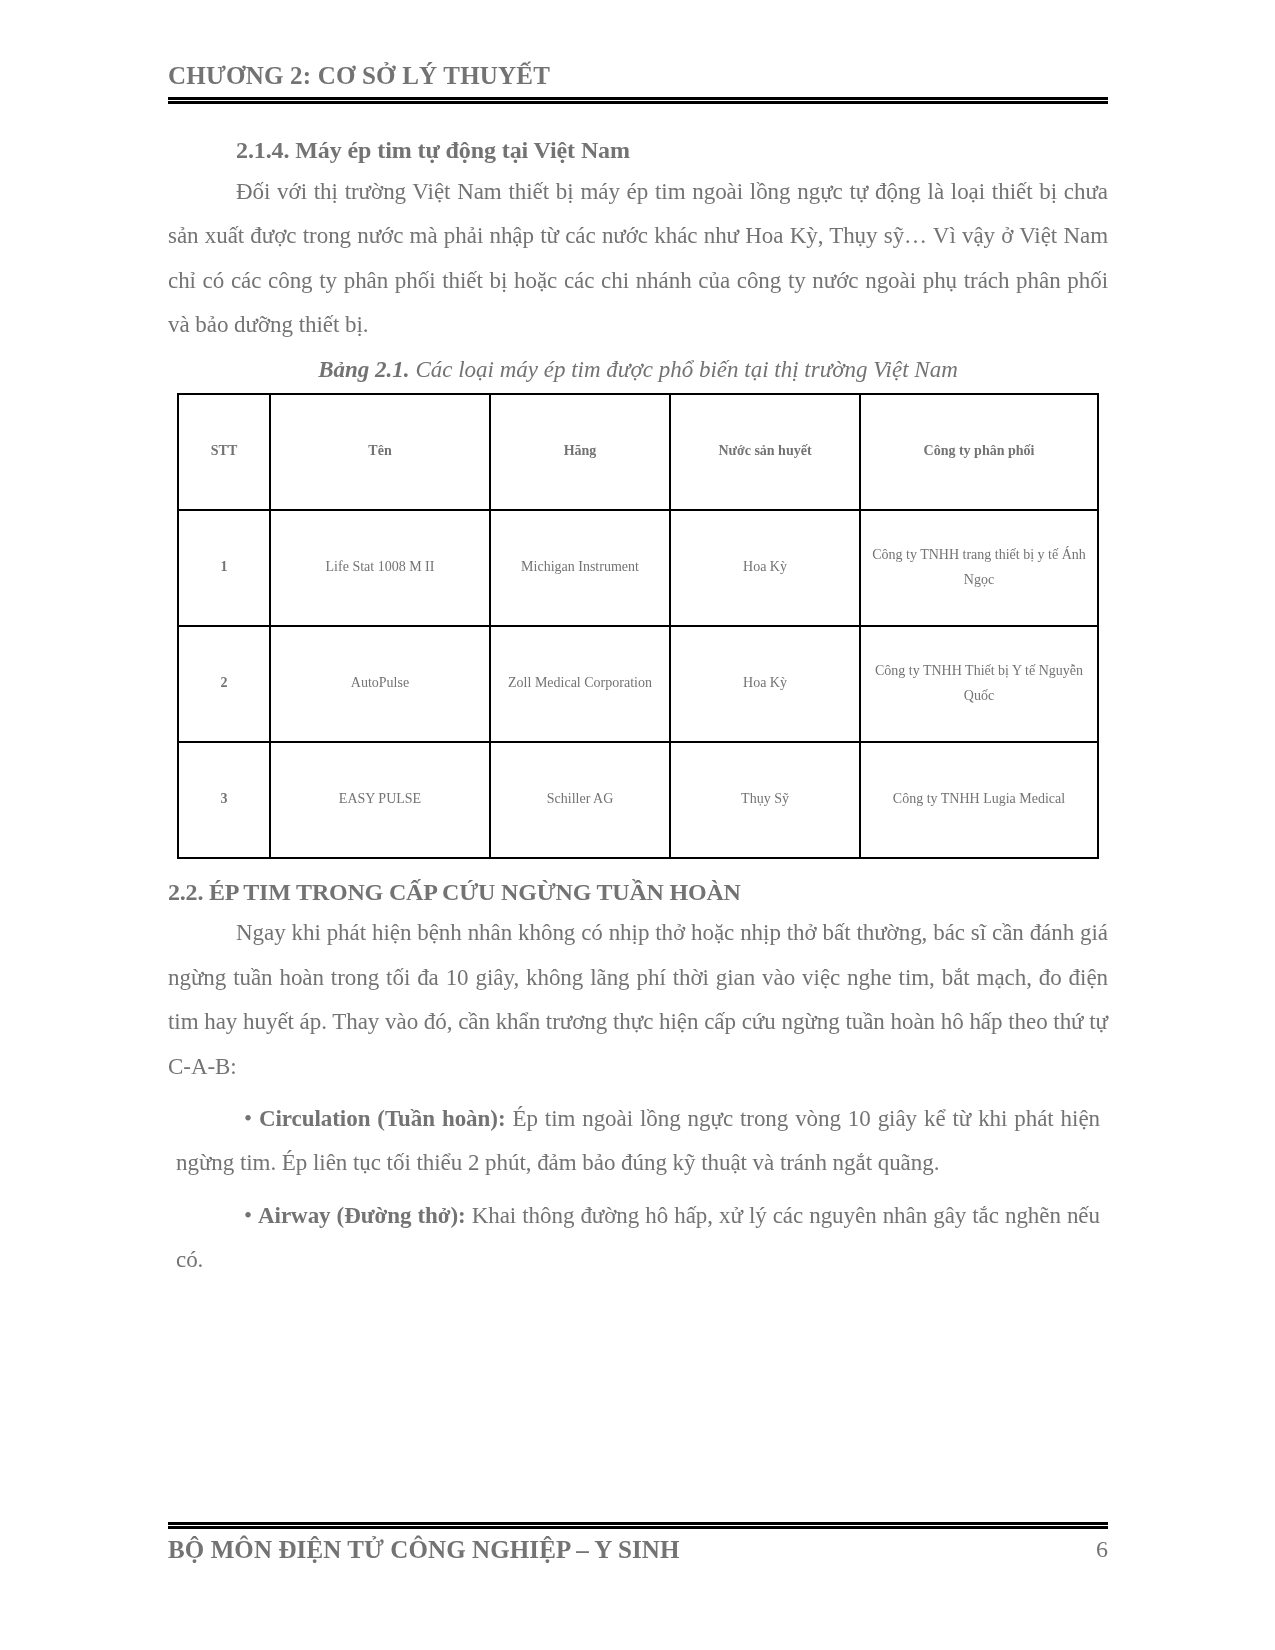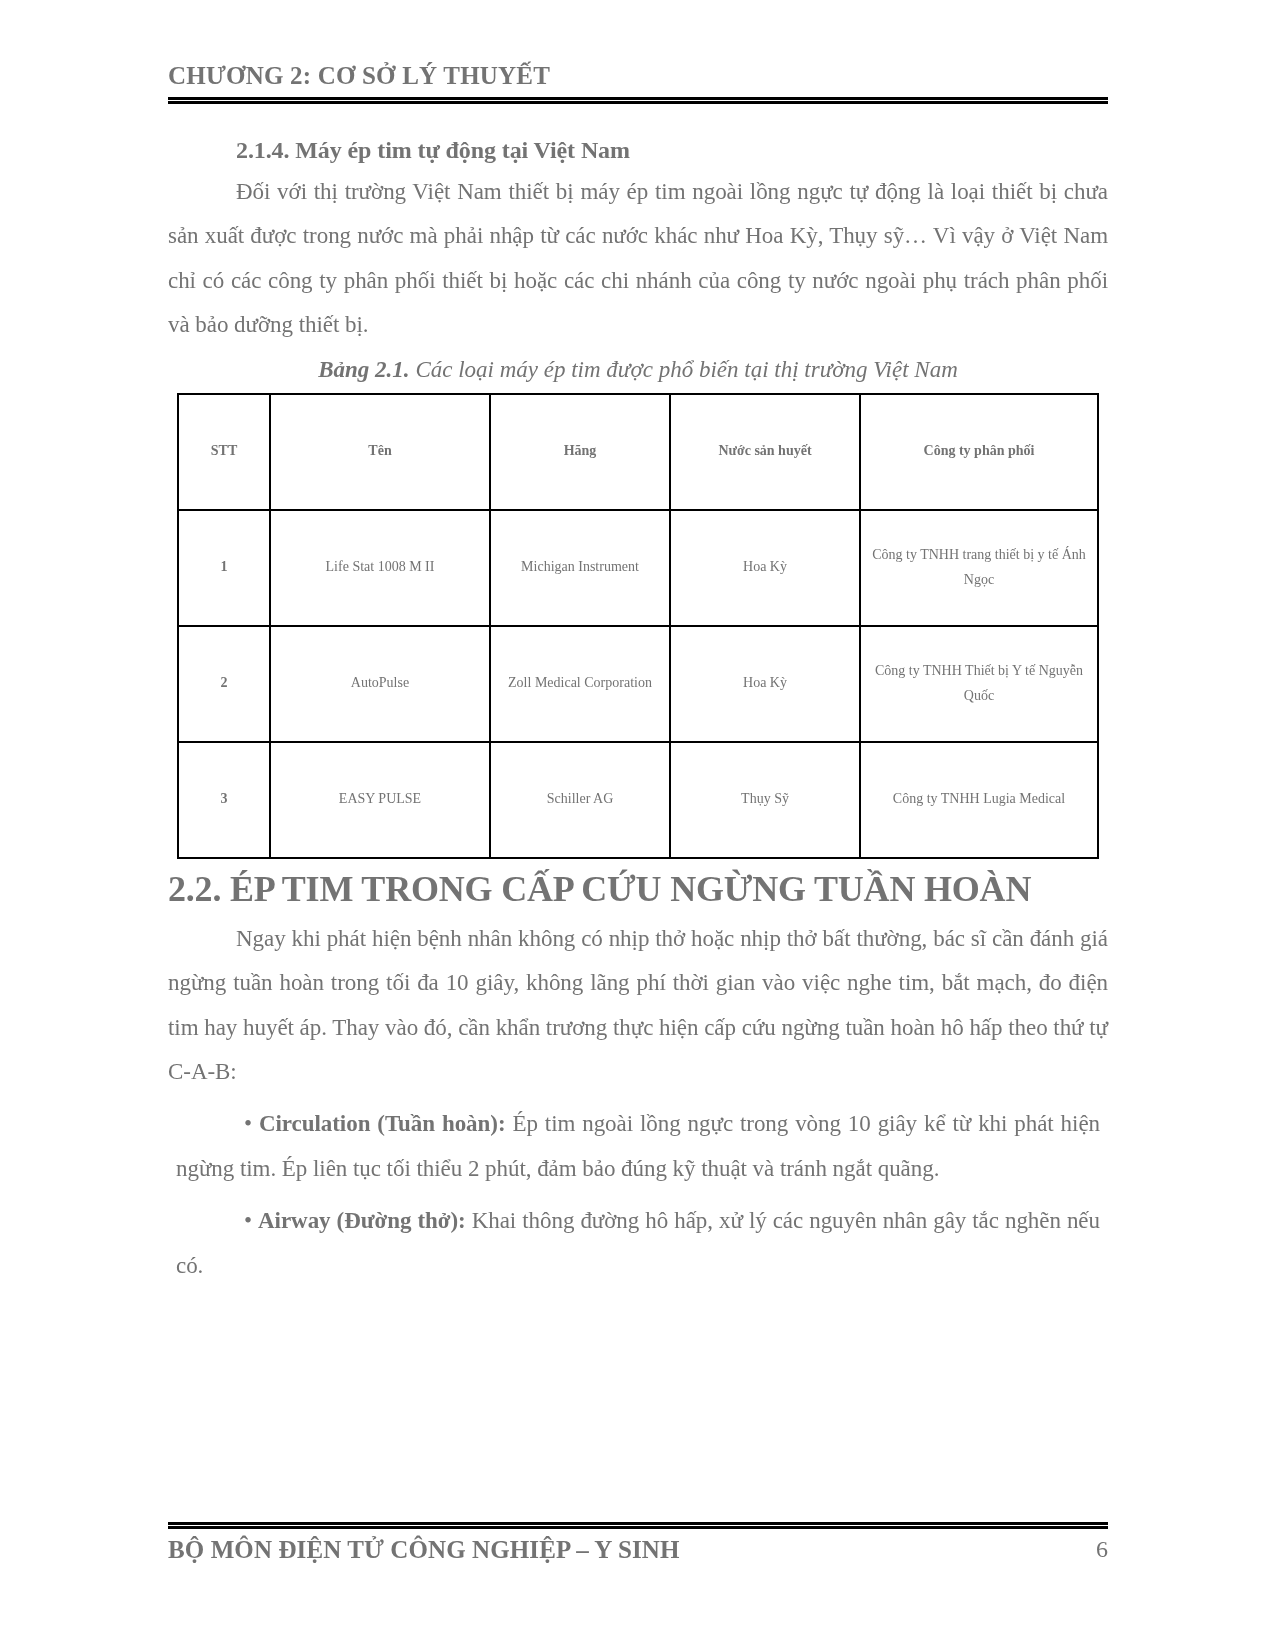--- a/index.html
+++ b/index.html
@@ -56,23 +56,23 @@
     margin: 0 0 2px 0;
     padding: 0;
     font-size: 24px;
     font-weight: bold;
     text-indent: 68px;
     line-height: 1.5;
     letter-spacing: -0.1px;
   }
 
   h2.major-heading {
-    margin: 4px 0 2px 0;
-    padding: 0;
-    font-size: 36px;
+    margin: 16px 0 2px 0;
+    padding: 0;
+    font-size: 24px;
     font-weight: bold;
     line-height: 1.45;
     letter-spacing: -0.2px;
   }
 
   p.body-text {
     margin: 0;
     padding: 0;
     font-size: 23px;
     line-height: 1.93;

